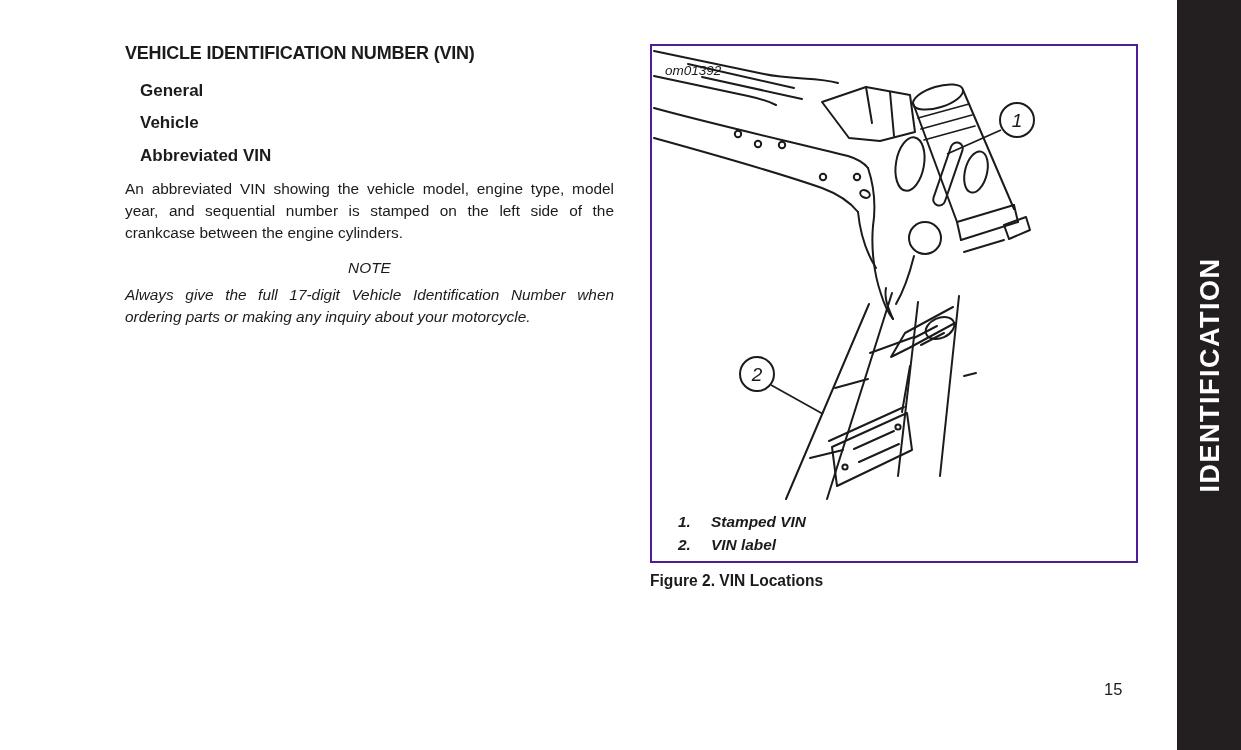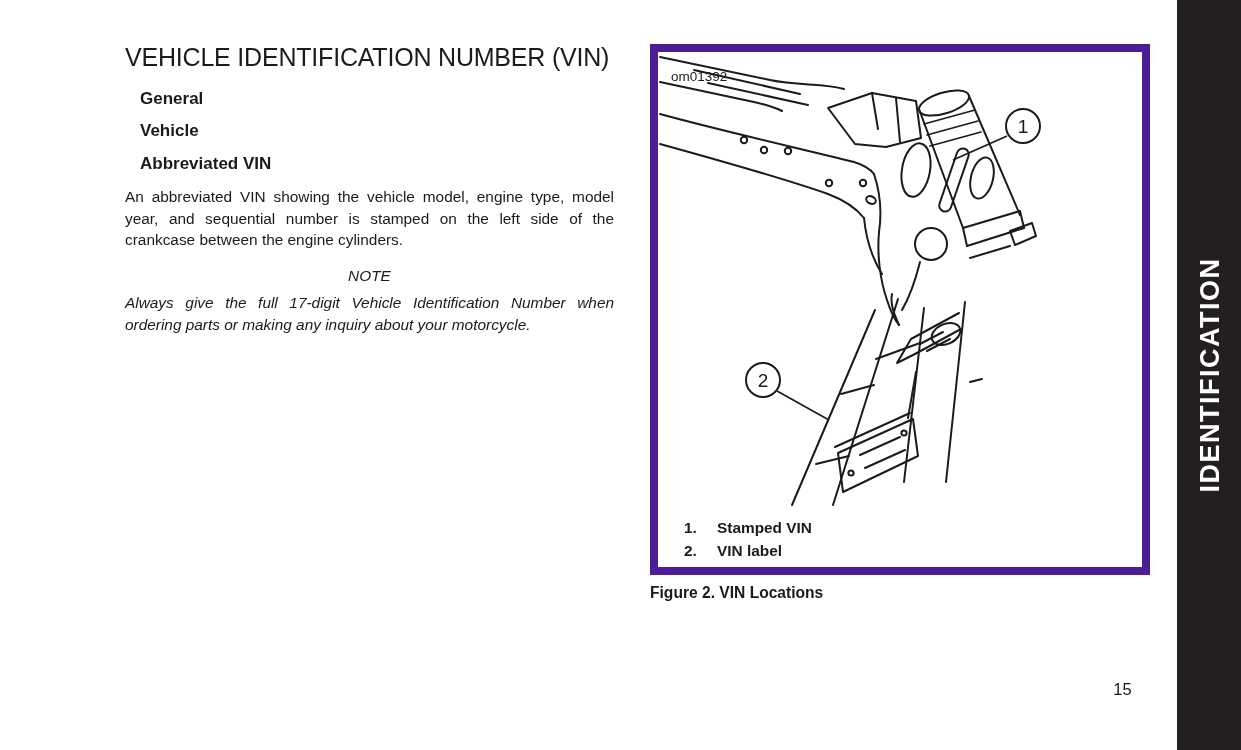--- a/index.html
+++ b/index.html
@@ -8,39 +8,39 @@
     background: #ffffff;
     font-family: "Liberation Sans", sans-serif;
     color: #1b1b1b;
     position: relative;
     overflow: hidden;
   }
 
   
   .text-col { position: absolute; left: 125px; top: 44px; width: 489px; }
   .doc-title {
-    font-size: 25px; font-weight: normal; letter-spacing: -0.2px;
+    font-size: 18px; font-weight: bold; letter-spacing: -0.2px;
     margin: 0 0 17px 0; line-height: 1.1;
   }
   .sec-heading { font-size: 17px; font-weight: bold; margin: 0 0 13px 15px; line-height: 1.15; }
   .body-para {
     font-size: 15.4px; line-height: 21.6px; margin: 0 0 16px 0;
     text-align: justify;
   }
   .note-label {
     font-size: 15.4px; font-style: italic; text-align: center;
     margin: 16px 0 7px 0;
   }
   .note-para { font-style: italic; margin-bottom: 14px; }
 
   
   .figure-col { position: absolute; left: 650px; top: 44px; width: 488px; }
   .figure-box {
     position: relative; width: 484px; height: 515px;
-    border: 8px solid #4c1d95; background: #fff;
+    border: 2px solid #4c1d95; background: #fff; font-style: italic;
   }
   .figure-box svg { position: absolute; left: 0; top: 0; }
   .legend { position: absolute; left: 26px; bottom: 5px; }
   .legend-row { display: flex; font-weight: bold; font-size: 15.4px; line-height: 22.5px; }
   .legend-num { width: 33px; }
   .fig-caption {
     text-align: left; font-weight: bold; font-size: 15.6px;
     margin-top: 9px; width: 488px;
   }
 
@@ -53,21 +53,21 @@
     position: absolute; top: 375px; left: 33px;
     transform: translate(-50%, -50%) rotate(-90deg);
     transform-origin: center;
     white-space: nowrap;
     color: #ffffff; font-weight: bold; font-size: 27px; letter-spacing: 1.5px;
   }
 
   
   .page-number {
     position: absolute; left: 1104px; top: 680px; width: 37px;
-    text-align: center; font-size: 16.5px;
+    text-align: left; font-size: 16.5px;
   }
 </style>
 </head>
 <body>
 
 <div class="page">
 
   <main class="text-col">
     <h1 class="doc-title">VEHICLE IDENTIFICATION NUMBER (VIN)</h1>
 

